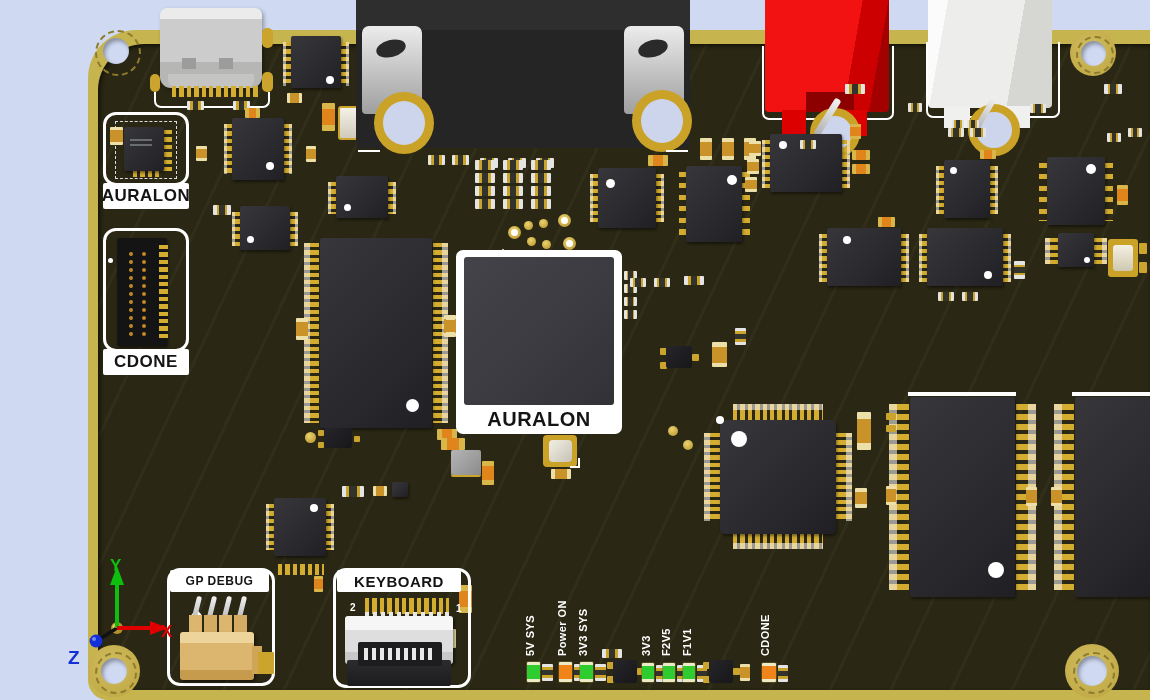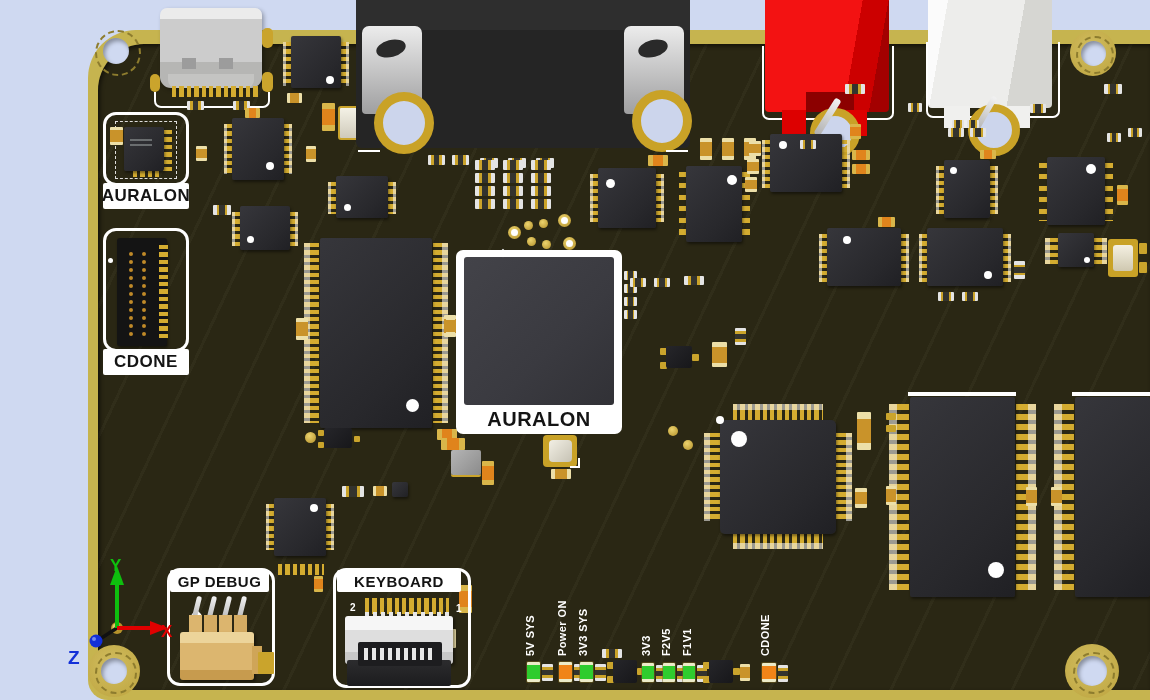--- a/index.html
+++ b/index.html
@@ -238,21 +238,21 @@
   <i class="chip" style="left:392px;top:482px;width:16px;height:15px;"></i>
 
   <i class="pv tl" style="left:266px;top:504px;width:8px;height:46px;"></i>
   <i class="pv tr" style="left:326px;top:504px;width:8px;height:46px;"></i>
   <i class="chip" style="left:274px;top:498px;width:52px;height:58px;"></i>
   <i class="dw" style="left:310px;top:504px;width:8px;height:8px;"></i>
   <i class="ph" style="left:278px;top:564px;width:46px;height:11px;"></i>
   <i class="capv" style="left:314px;top:576px;width:9px;height:16px;"></i>
 
   <div class="a obox" style="left:167px;top:568px;width:102px;height:112px;"></div>
-  <div class="a plabel" style="left:170px;top:570px;width:99px;height:22px;font-size:15px;">GP DEBUG</div>
+  <div class="a plabel" style="left:170px;top:570px;width:99px;height:22px;font-size:12px;">GP DEBUG</div>
   <i class="dw" style="left:193px;top:611px;width:7px;height:7px;border-radius:0;transform:rotate(45deg);"></i>
   <i style="left:194px;top:596px;width:5px;height:26px;background:linear-gradient(#f2f2f2,#b2b2b2);transform:rotate(14deg);border-radius:2px;"></i>
   <i style="left:209px;top:596px;width:5px;height:26px;background:linear-gradient(#f2f2f2,#b2b2b2);transform:rotate(14deg);border-radius:2px;"></i>
   <i style="left:224px;top:596px;width:5px;height:26px;background:linear-gradient(#f2f2f2,#b2b2b2);transform:rotate(14deg);border-radius:2px;"></i>
   <i style="left:239px;top:596px;width:5px;height:26px;background:linear-gradient(#f2f2f2,#b2b2b2);transform:rotate(14deg);border-radius:2px;"></i>
   <i style="left:189px;top:615px;width:13px;height:20px;background:#dcb56e;"></i>
   <i style="left:204px;top:615px;width:13px;height:20px;background:#d4ab62;"></i>
   <i style="left:219px;top:615px;width:13px;height:20px;background:#dcb56e;"></i>
   <i style="left:234px;top:615px;width:13px;height:20px;background:#d4ab62;"></i>
   <i style="left:180px;top:632px;width:74px;height:48px;background:linear-gradient(180deg,#ecd49a 0 22%,#dcb66f 22% 80%,#c79b4e 80%);border-radius:3px;box-shadow:2px 2px 3px rgba(0,0,0,.4);"></i>

